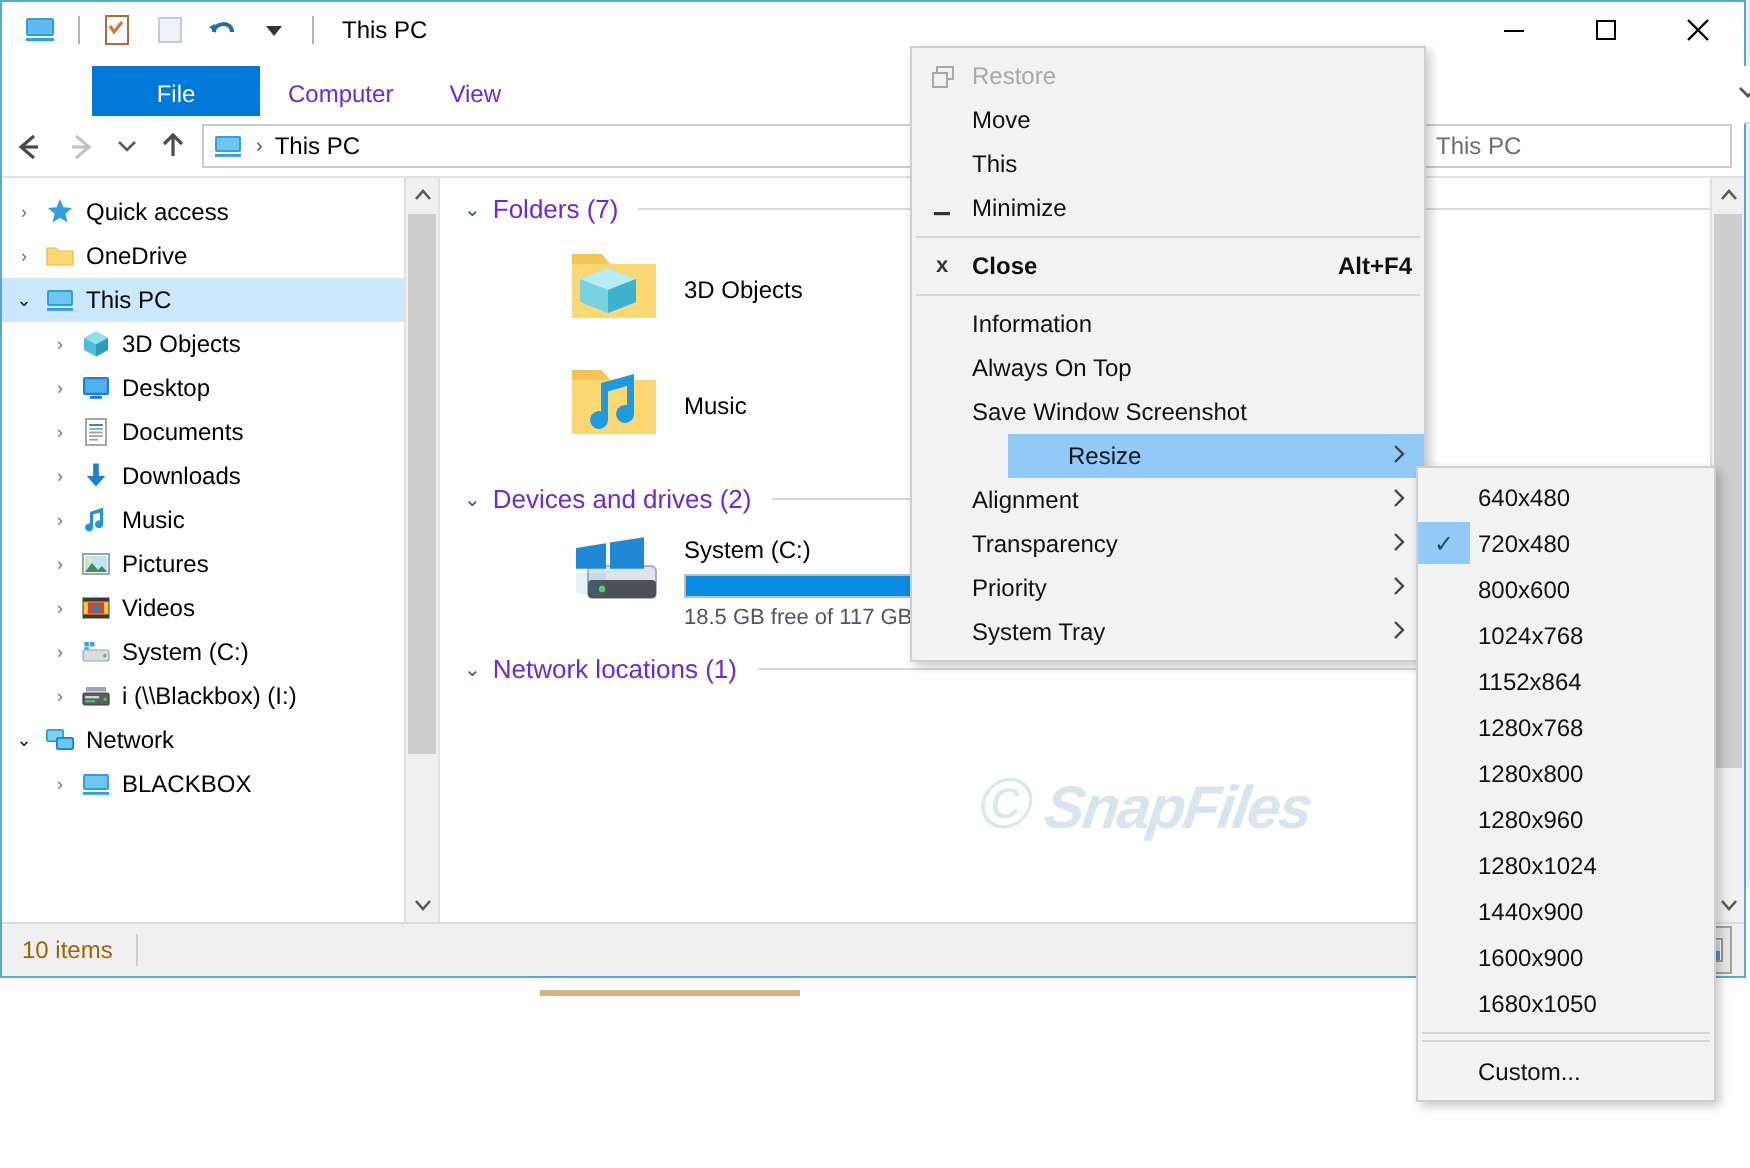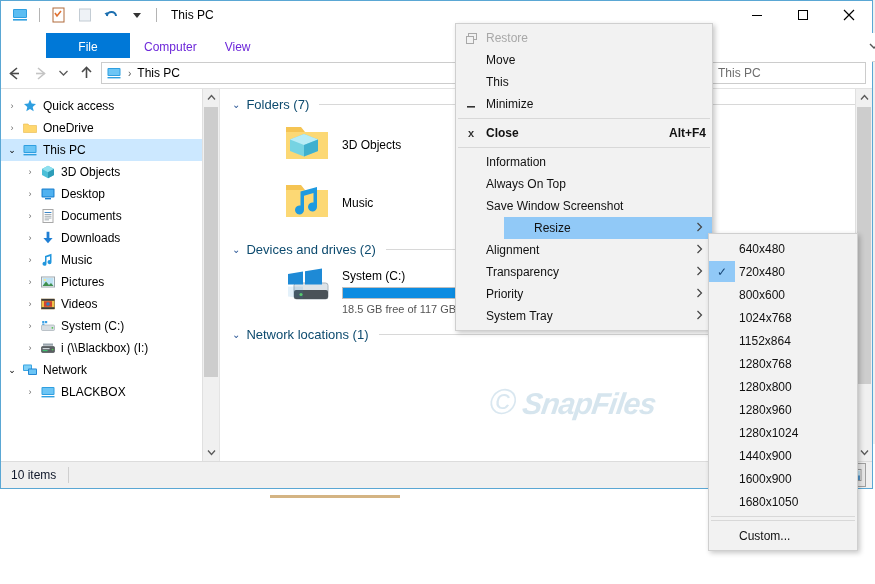--- a/index.html
+++ b/index.html
@@ -165,21 +165,21 @@
   .content {
     flex: 1; position: relative; background: #fff;
     overflow: hidden;
   }
   .grouphdr {
     display: flex; align-items: center;
     padding-left: 12px; margin-top: 8px;
     color: #2b5797;
   }
   .ghchev { font-size: 10px; margin-right: 6px; color: #2b5797; }
-  .ghtext { font-size: 13px; color: #0c4a6e; white-space: nowrap; }
+  .ghtext { font-size: 13px; color: #6d28d9; white-space: nowrap; }
   .ghline { flex: 1; height: 1px; background: #d8d8d8; margin-left: 10px; margin-right: 16px; }
 
   .tiles { display: flex; flex-wrap: wrap; padding: 4px 0 0 12px; }
   .tile {
     width: 262px; height: 58px;
     display: flex; align-items: center;
     padding-left: 52px;
     box-sizing: border-box;
   }
   .tile-ico { width: 48px; height: 48px; flex: none; margin-right: 10px; }
@@ -209,21 +209,21 @@
   }
 
   
   .statusbar {
     position: absolute; left: 0; bottom: 0;
     width: 100%; height: 26px;
     background: #f0f0f0;
     border-top: 1px solid #dcdcdc;
     display: flex; align-items: center;
   }
-  .status-text { font-size: 12px; color: #0f172a; margin-left: 10px; }
+  .status-text { font-size: 12px; color: #a16207; margin-left: 10px; }
   .status-div { width: 1px; height: 16px; background: #cfcfcf; margin-left: 12px; }
   .viewbtns {
     position: absolute; right: 6px; top: 0; height: 26px;
     display: flex; align-items: center; gap: 2px;
   }
   .viewbtn {
     width: 24px; height: 22px;
     display: flex; align-items: center; justify-content: center;
   }
   .viewbtn.active { border: 1px solid #a0a0a0; background: #e8e8e8; }

